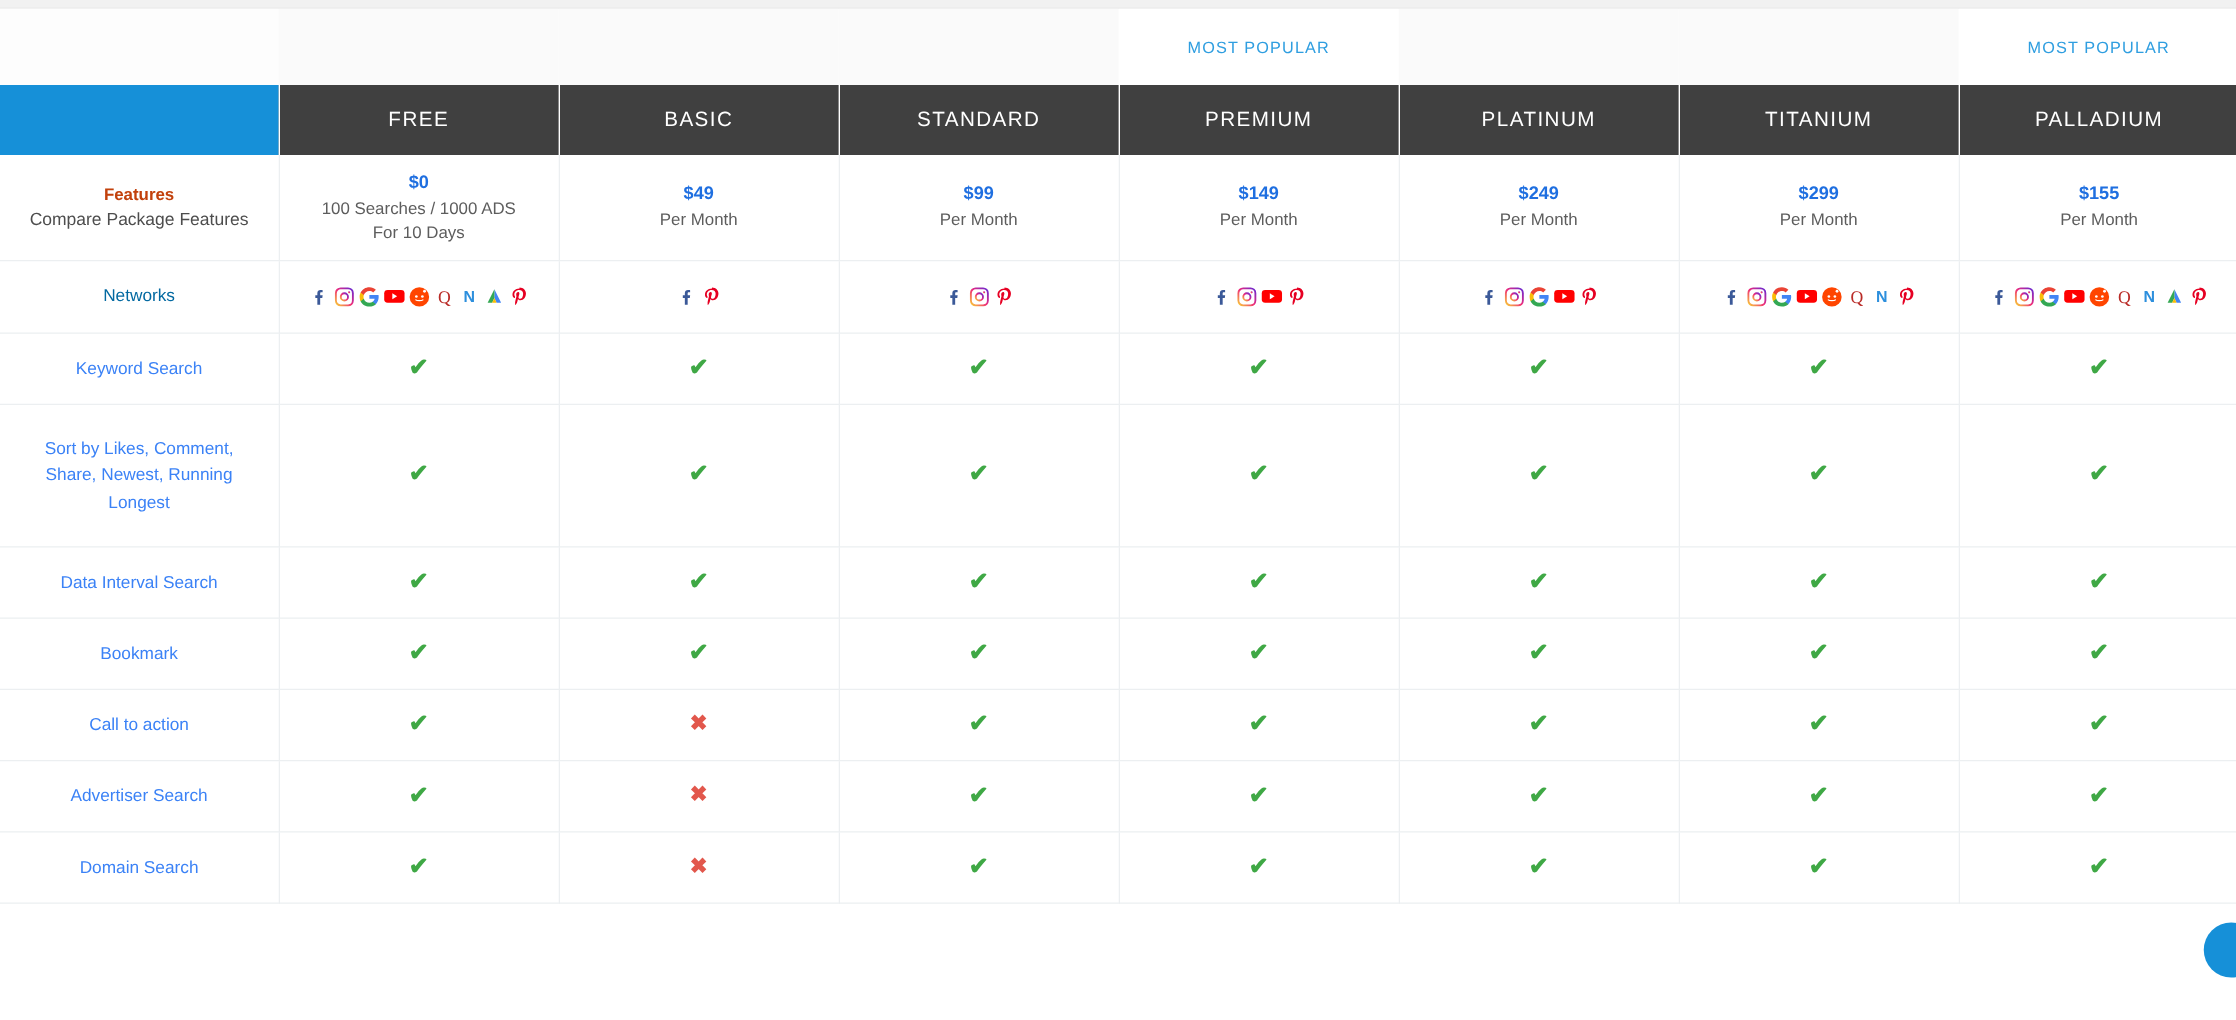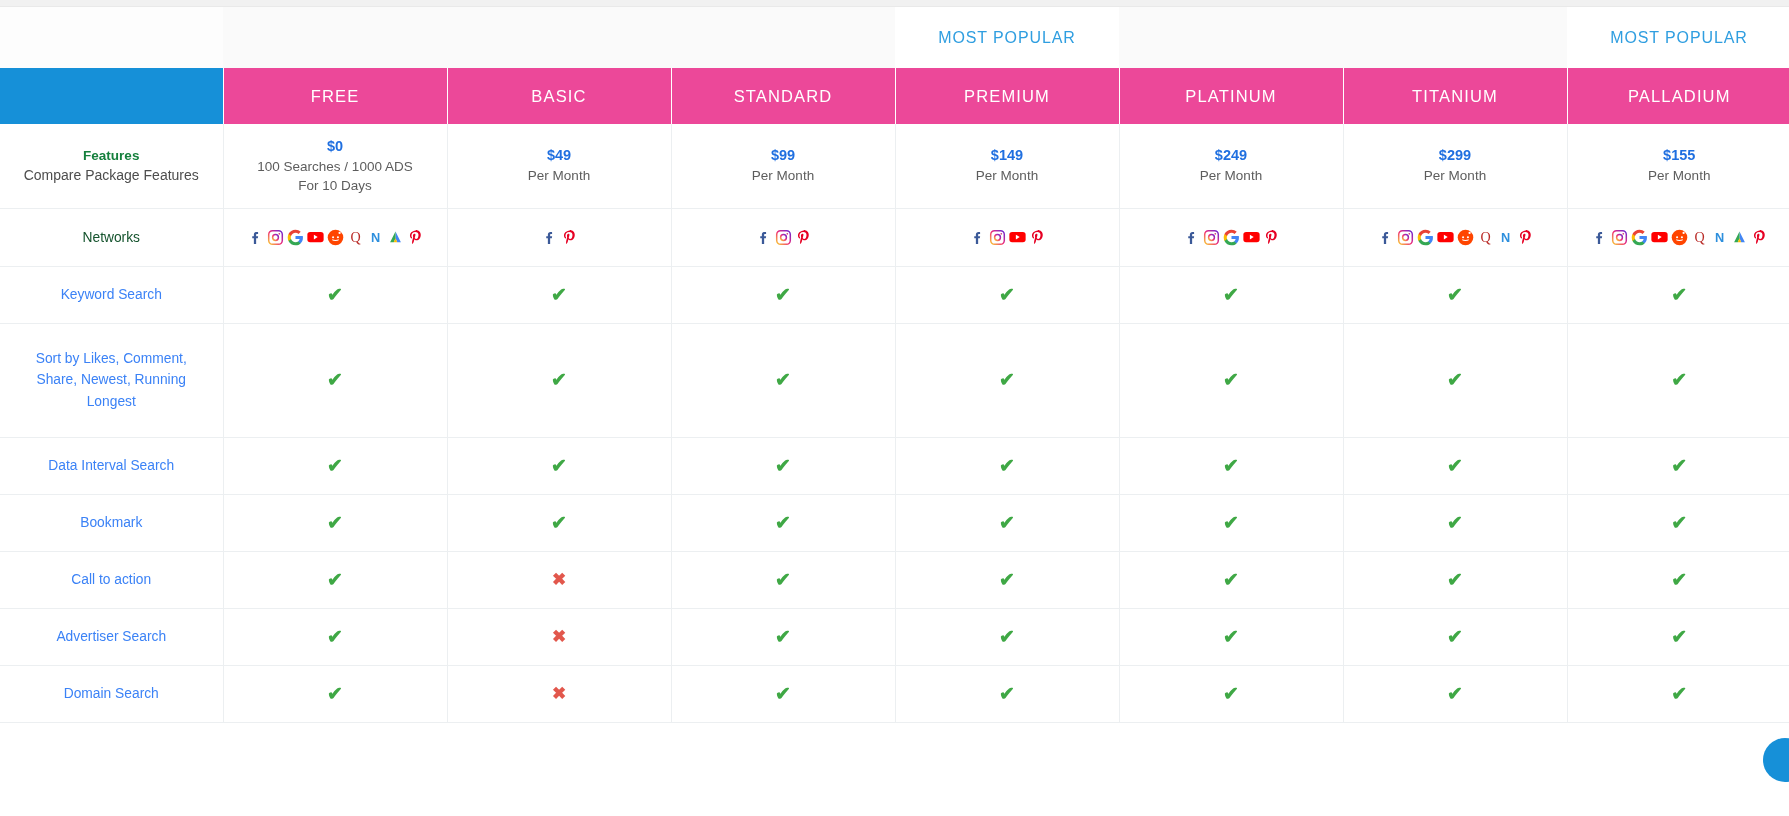--- a/index.html
+++ b/index.html
@@ -36,32 +36,32 @@
   td.banner-blank.first { background: #fdfdfd; }
   td.banner-pop {
     background: #ffffff;
     border-top: 4px solid #1a8fd8;
     border-left: 1px solid #eef2f5;
     border-right: 1px solid #eef2f5;
     text-align: center;
   }
   .banner-text {
     color: #2f9ee0;
-    font-size: 16px;
+    font-size: 13px;
     letter-spacing: 0.9px;
     font-weight: 400;
   }
 
   
   tr.head-row td {
     height: 56px;
     padding: 0;
     text-align: center;
     vertical-align: middle;
-    background: #ec4899;
+    background: #404040;
     border-right: 1px solid #ffffff;
   }
   tr.head-row td.head-feature { background: #1690d8; border-right: 1px solid #ffffff; }
   tr.head-row td:last-child { border-right: none; }
   .plan-name {
     color: #ffffff;
     font-size: 16.5px;
     letter-spacing: 1.15px;
     font-weight: 400;
   }
@@ -89,34 +89,34 @@
     font-weight: 600;
     line-height: 1.45;
   }
   .price-sub {
     color: #5d5d5d;
     font-size: 13.5px;
     line-height: 1.45;
     font-weight: 400;
   }
   .feat-title {
-    color: #15803d;
+    color: #c2410c;
     font-size: 13.5px;
     font-weight: 700;
     line-height: 1.45;
   }
   .feat-sub {
     color: #4d4d4d;
     font-size: 14px;
     line-height: 1.45;
   }
 
   
   tr.networks-row td.cell { height: 58px; }
-  .net-label { color: #14532d; font-size: 13.8px; }
+  .net-label { color: #0369a1; font-size: 13.8px; }
   .net-icons {
     display: flex;
     flex-wrap: nowrap;
     justify-content: center;
     align-items: center;
     gap: 3px;
   }
   .ico {
     display: inline-flex;
     align-items: center;

